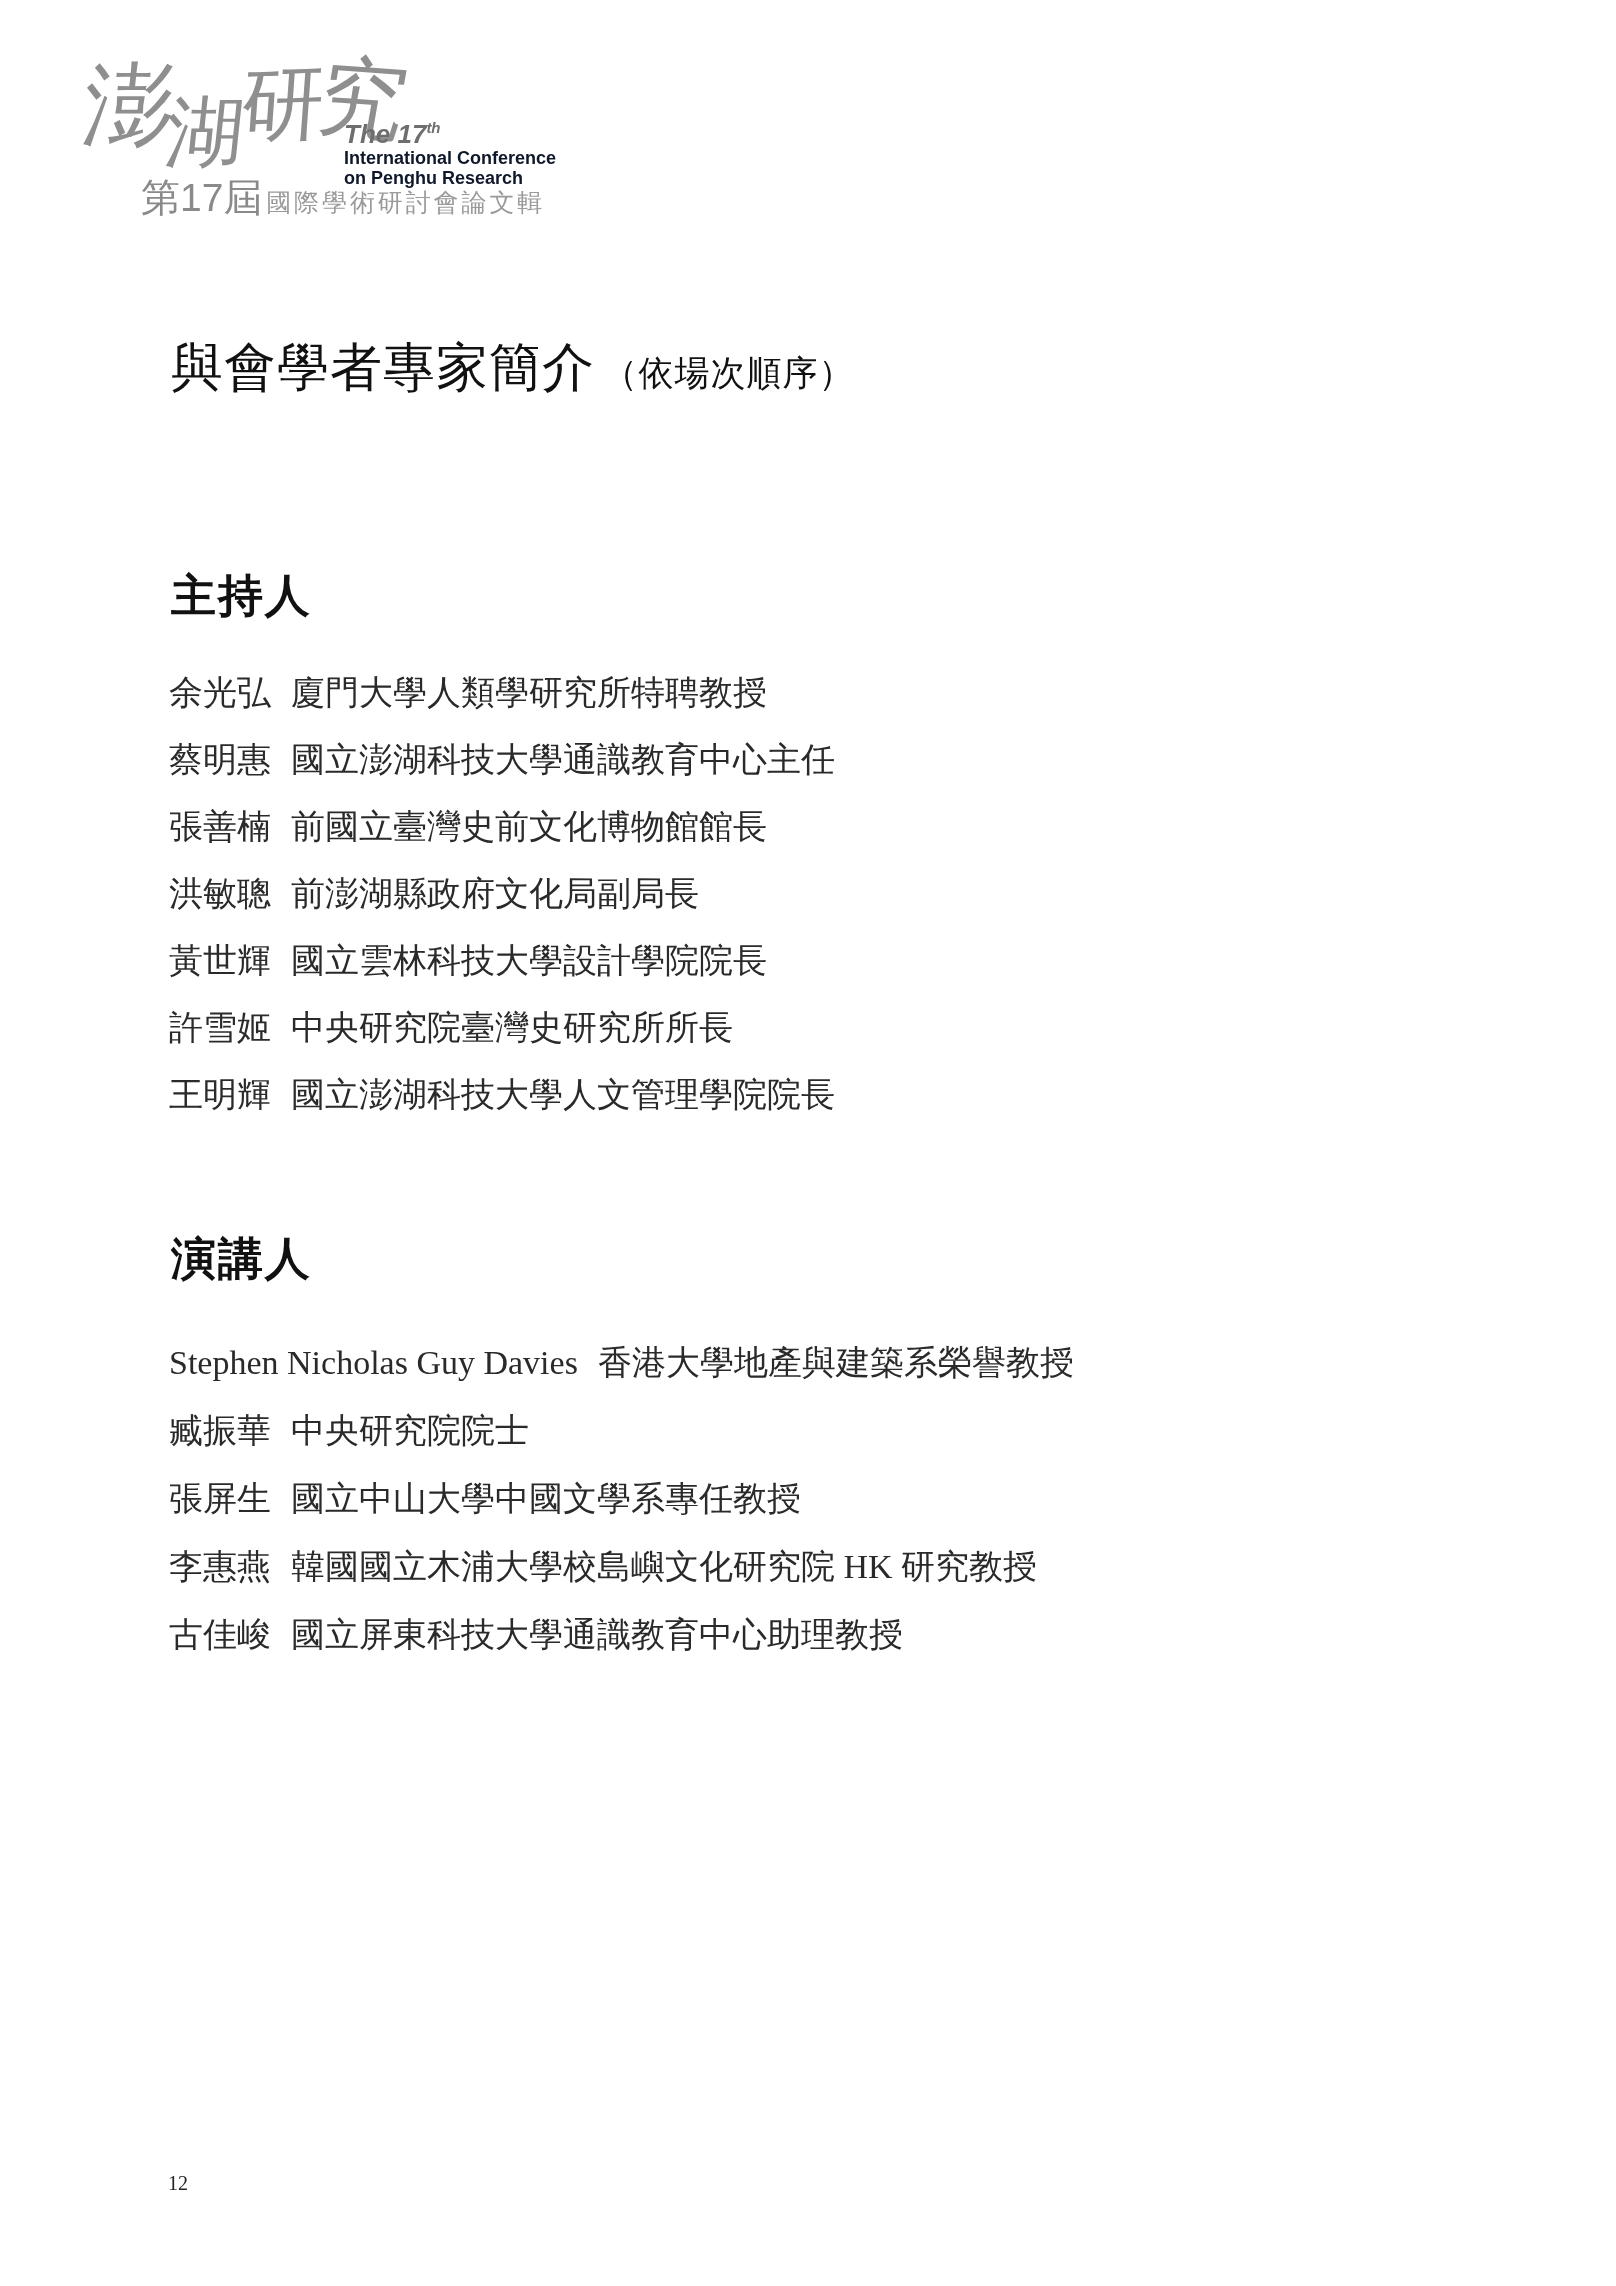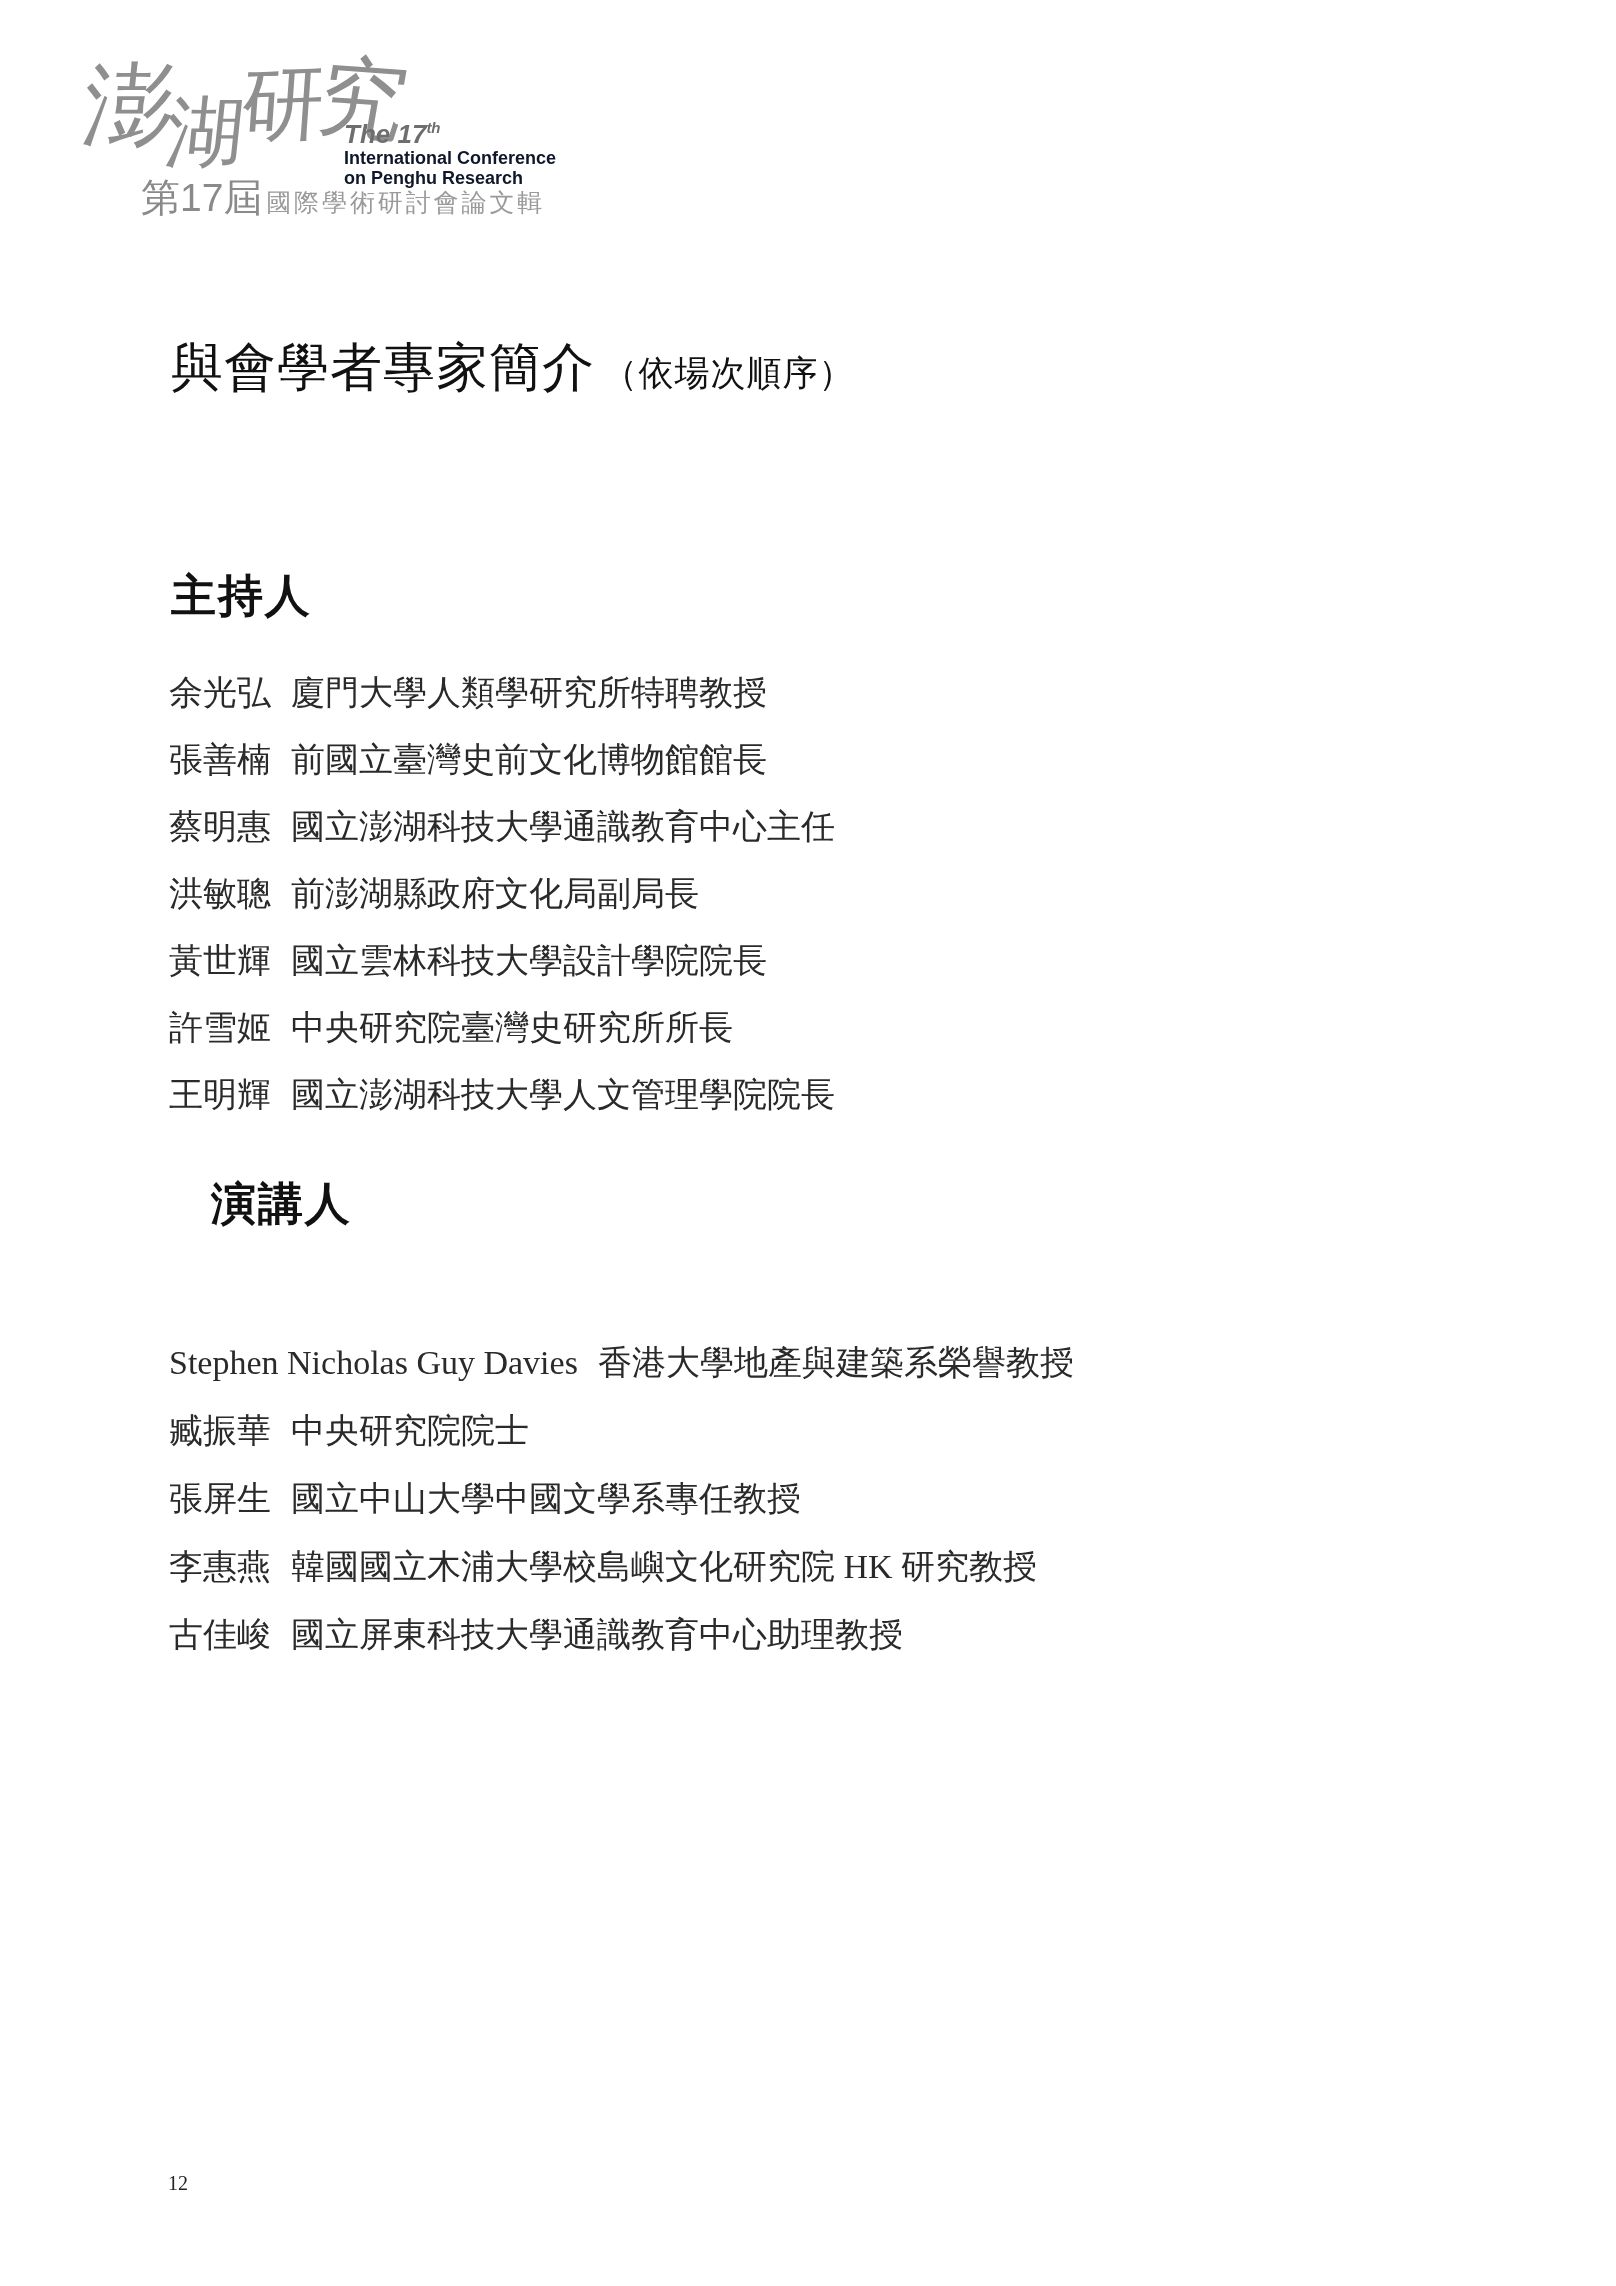--- a/index.html
+++ b/index.html
@@ -63,21 +63,21 @@
   .page-title .note { font-size:35px; margin-left:7.6px; letter-spacing:1px; }
 
   
   .section-heading {
     position:absolute; left:171px;
     font-family:"Liberation Sans","DejaVu Sans",sans-serif;
     font-weight:bold; font-size:45px; color:#111111; line-height:1.05;
     letter-spacing:1.9px;
   }
   #heading-hosts   { top:572px;  }
-  #heading-speakers{ top:1180px;margin-left:40px; }
+  #heading-speakers{ top:1235px; }
 
   
   .people-list { position:absolute; left:169px; white-space:nowrap; }
   #list-hosts    { top:671px;  }
   #list-speakers { top:1341px; }
   .person-row {
     font-size:34px; color:#2a2a2a; line-height:44px;
   }
   #list-hosts    .person-row { height:67px; }
   #list-speakers .person-row { height:68px; }
@@ -109,22 +109,22 @@
   </div>
 
   <div class="page-title">
     <span class="main">與會學者專家簡介</span>
     <span class="note">（依場次順序）</span>
   </div>
 
   <div class="section-heading" id="heading-hosts">主持人</div>
   <div class="people-list" id="list-hosts">
       <div class="person-row"><span class="person-name">余光弘</span><span class="person-affiliation">廈門大學人類學研究所特聘教授</span></div>
+      <div class="person-row"><span class="person-name">蔡明惠</span><span class="person-affiliation">國立澎湖科技大學通識教育中心主任</span></div>
       <div class="person-row"><span class="person-name">張善楠</span><span class="person-affiliation">前國立臺灣史前文化博物館館長</span></div>
-      <div class="person-row"><span class="person-name">蔡明惠</span><span class="person-affiliation">國立澎湖科技大學通識教育中心主任</span></div>
       <div class="person-row"><span class="person-name">洪敏聰</span><span class="person-affiliation">前澎湖縣政府文化局副局長</span></div>
       <div class="person-row"><span class="person-name">黃世輝</span><span class="person-affiliation">國立雲林科技大學設計學院院長</span></div>
       <div class="person-row"><span class="person-name">許雪姬</span><span class="person-affiliation">中央研究院臺灣史研究所所長</span></div>
       <div class="person-row"><span class="person-name">王明輝</span><span class="person-affiliation">國立澎湖科技大學人文管理學院院長</span></div>
     </div>
 
   <div class="section-heading" id="heading-speakers">演講人</div>
   <div class="people-list" id="list-speakers">
       <div class="person-row"><span class="person-name">Stephen Nicholas Guy Davies</span><span class="person-affiliation">香港大學地產與建築系榮譽教授</span></div>
       <div class="person-row"><span class="person-name">臧振華</span><span class="person-affiliation">中央研究院院士</span></div>

